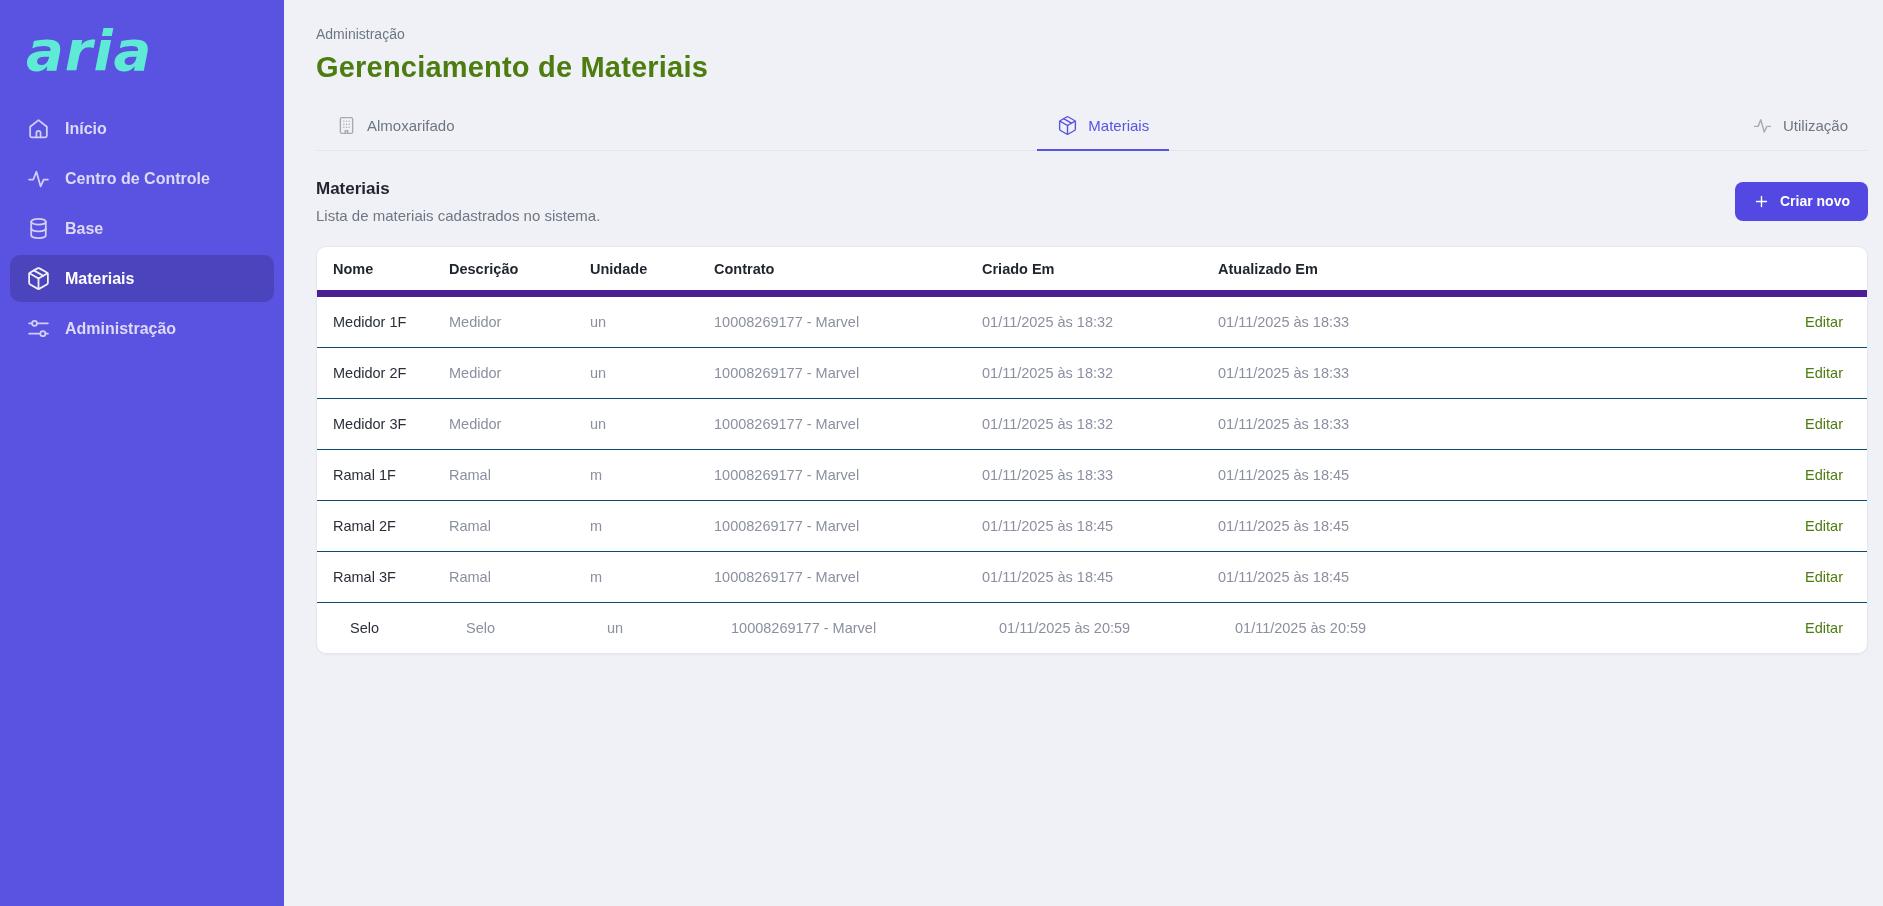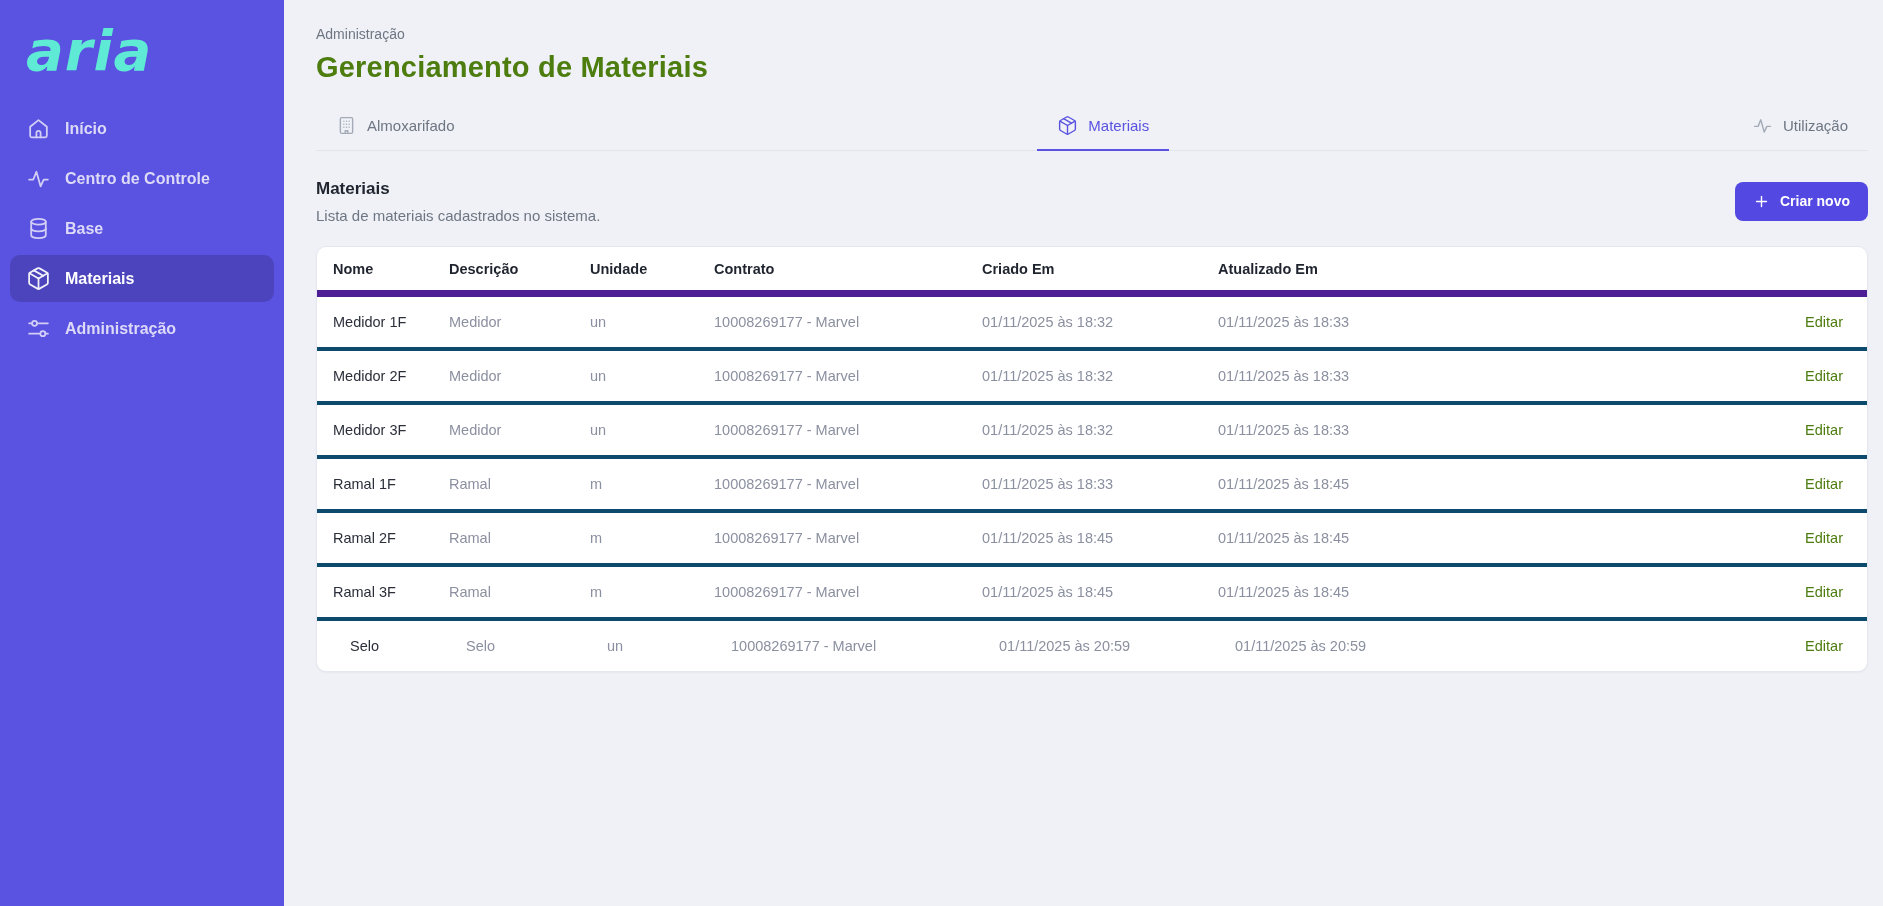--- a/index.html
+++ b/index.html
@@ -73,21 +73,21 @@
   }
   table { width:100%; border-collapse:collapse; table-layout:fixed; }
   col.c-nome{width:116px} col.c-desc{width:141px} col.c-unid{width:124px}
   col.c-contr{width:268px} col.c-criado{width:236px} col.c-atual{width:auto} col.c-acao{width:120px}
   th {
     text-align:left; font-size:14.5px; font-weight:700; color:#1F242E;
     padding:14px 0 13px 16px; border-bottom:7px solid #4c1d95;
   }
   td {
     font-size:14.5px; color:#8B90A0;
-    padding:17px 0 17px 16px; border-bottom:4px solid #0c4a6e;
+    padding:17px 0 17px 16px; border-bottom:1px solid #0c4a6e;
     white-space:nowrap; overflow:hidden;
   }
   tr:last-child td { border-bottom:none;padding-left:33px; }
   td.nome { color:#2A2F3A; }
   td.acao, th.acao { text-align:right; padding-right:24px; }
   .edit-link { color:#4d7c0f; text-decoration:none; font-size:14.5px; cursor:pointer; }
   .icn { display:inline-block; }
   .icn svg { width:100%; height:100%; display:block; }
 </style>
 </head>

